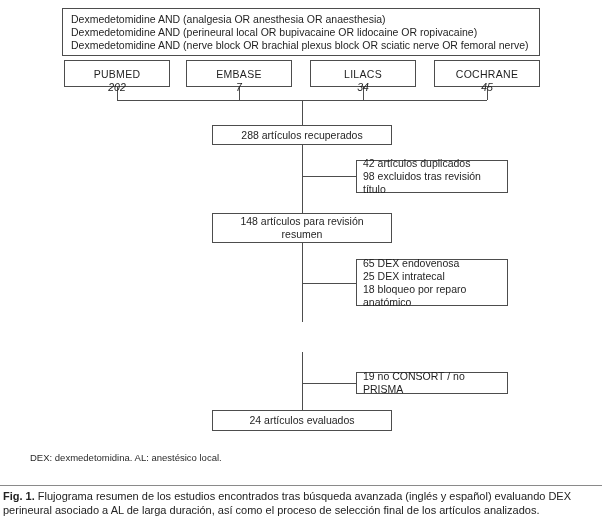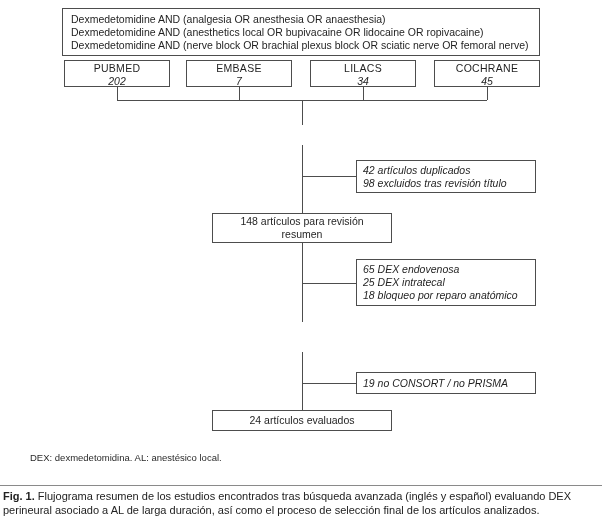--- a/index.html
+++ b/index.html
@@ -28,41 +28,40 @@
   .search-box {
     left: 62px; top: 8px;
     width: 478px; height: 48px;
     padding: 4px 8px;
     text-align: left;
   }
   .db-box {
     top: 60px;
     width: 106px; height: 27px;
     text-align: center;
-    padding-top: 1px;
+    padding-top: 7px;
   }
   .db-name { font-size: 10.5px; letter-spacing: 0.3px; }
   .db-count { font-size: 10.5px; font-style: italic; }
   .center-box {
     left: 212px;
     width: 180px;
     text-align: center;
     display: flex;
     flex-direction: column;
     justify-content: center;
   }
   .side-box {
     left: 356px;
-    width: 180px;
+    width: 152px;
     text-align: left;
     padding: 3px 6px;
     display: flex;
     flex-direction: column;
     justify-content: center;
-    font-style: italic;
   }
   .footnote {
     position: absolute;
     left: 30px; top: 452px;
     font-size: 9.5px;
     color: #2a2a2a;
   }
   .caption-divider {
     position: absolute;
     left: 0; top: 485px;
@@ -97,41 +96,44 @@
       <path d="M302,176 H356"></path>
       <path d="M302,243 V322"></path>
       <path d="M302,283 H356"></path>
       <path d="M302,352 V410"></path>
       <path d="M302,383 H356"></path>
     </g>
   </svg>
 
   <div class="box search-box">
     <div>Dexmedetomidine AND (analgesia OR anesthesia OR anaesthesia)</div>
-    <div>Dexmedetomidine AND (anesthetics local OR bupivacaine OR lidocaine OR ropivacaine)</div>
+    <div>Dexmedetomidine AND (perineural local OR bupivacaine OR lidocaine OR ropivacaine)</div>
     <div>Dexmedetomidine AND (nerve block OR brachial plexus block OR sciatic nerve OR femoral nerve)</div>
   </div>
 
   <div class="box db-box" style="left:64px">
     <div class="db-name">PUBMED</div>
     <div class="db-count">202</div>
   </div>
   <div class="box db-box" style="left:186px">
     <div class="db-name">EMBASE</div>
     <div class="db-count">7</div>
   </div>
   <div class="box db-box" style="left:310px">
     <div class="db-name">LILACS</div>
     <div class="db-count">34</div>
   </div>
   <div class="box db-box" style="left:434px">
     <div class="db-name">COCHRANE</div>
     <div class="db-count">45</div>
   </div>
 
+  <div class="box center-box" style="top:125px;height:20px">
+    <div>288 artículos recuperados</div>
+  </div>
 
   <div class="box side-box" style="top:160px;height:33px">
     <div>42 artículos duplicados</div>
     <div>98 excluidos tras revisión título</div>
   </div>
 
   <div class="box center-box" style="top:213px;height:30px">
     <div>148 artículos para revisión</div>
     <div>resumen</div>
   </div>

